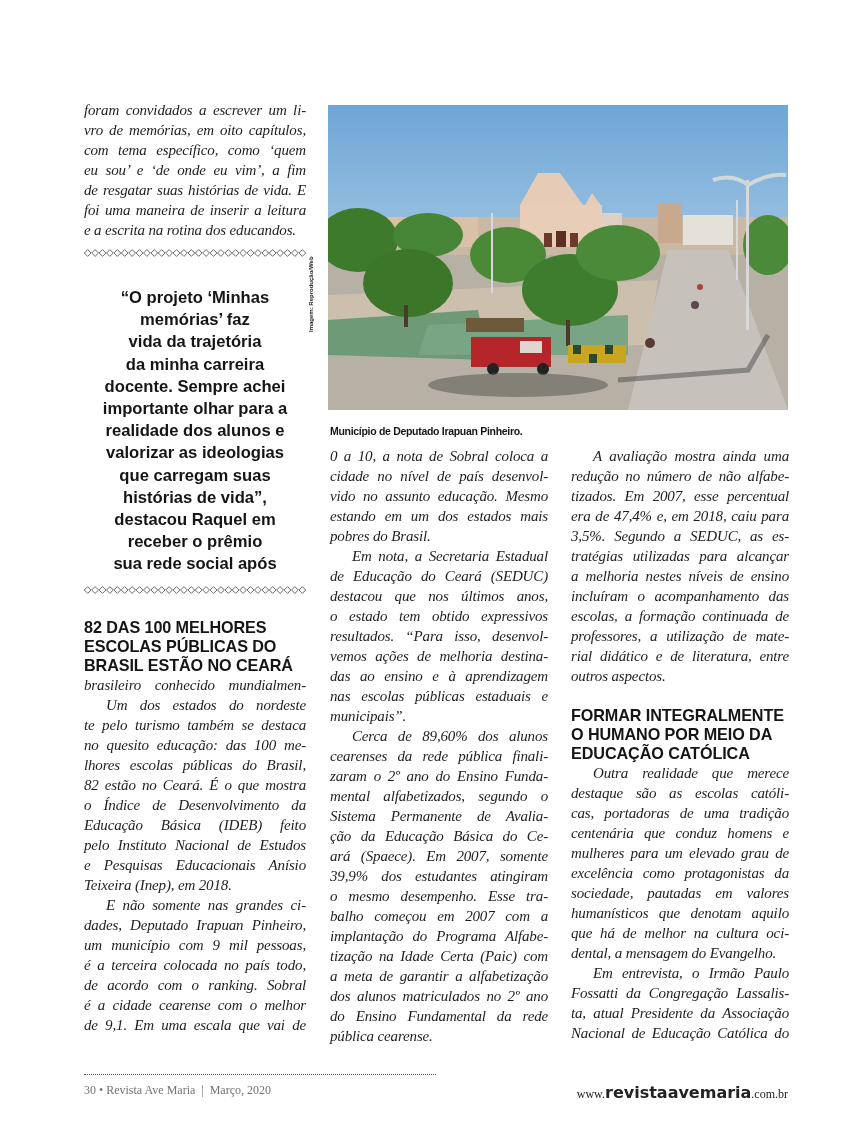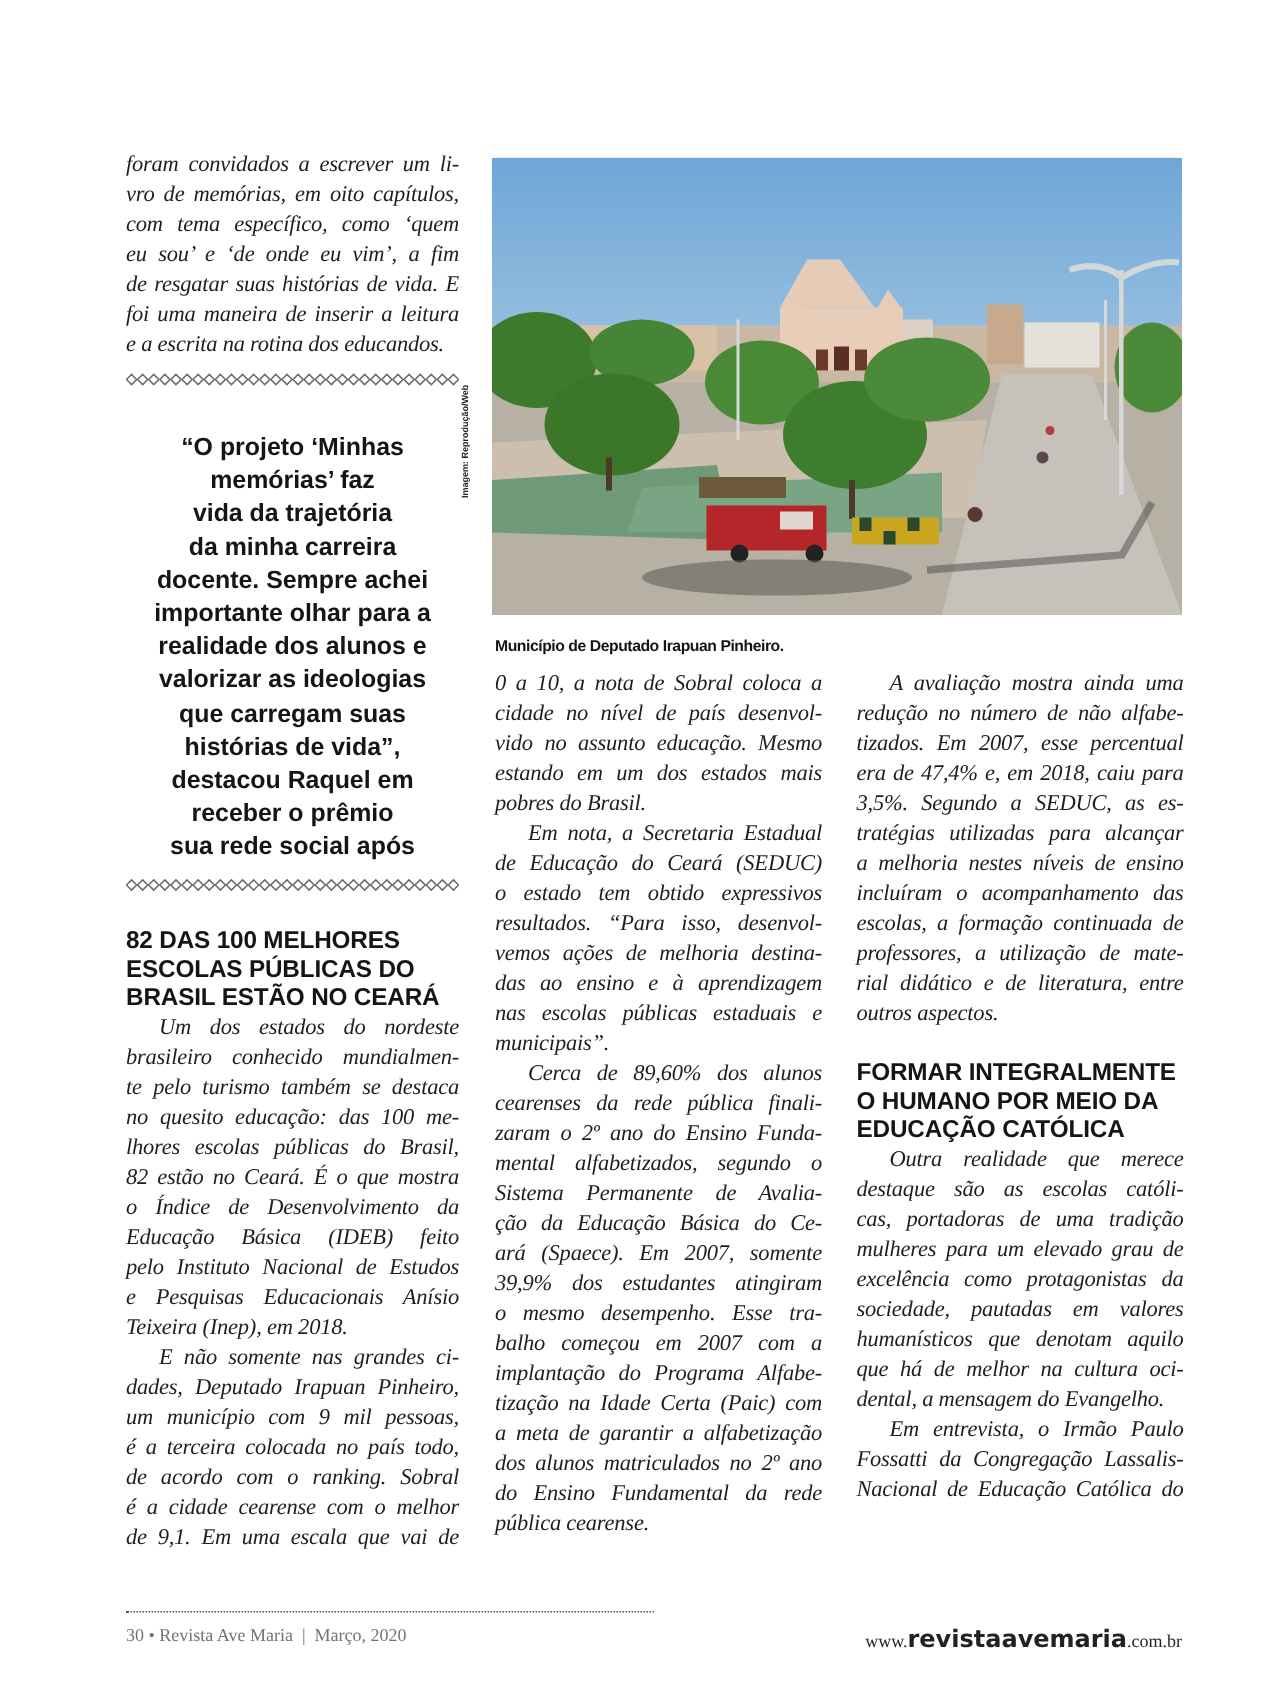--- a/index.html
+++ b/index.html
@@ -138,22 +138,22 @@
       </svg>
     </div>
 
   <h2 class="heading sans" style="margin-top:22px;">
       <span class="ln">82 DAS 100 MELHORES</span>
       <span class="ln">ESCOLAS PÚBLICAS DO</span>
       <span class="ln">BRASIL ESTÃO NO CEARÁ</span>
     </h2>
 
   <p class="lines serif">
+      <span class="ln">brasileiro conhecido mundialmen-</span>
       <span class="ln indent">Um dos estados do nordeste</span>
-      <span class="ln">brasileiro conhecido mundialmen-</span>
       <span class="ln">te pelo turismo também se destaca</span>
       <span class="ln">no quesito educação: das 100 me-</span>
       <span class="ln">lhores escolas públicas do Brasil,</span>
       <span class="ln">82 estão no Ceará. É o que mostra</span>
       <span class="ln">o Índice de Desenvolvimento da</span>
       <span class="ln">Educação Básica (IDEB) feito</span>
       <span class="ln">pelo Instituto Nacional de Estudos</span>
       <span class="ln">e Pesquisas Educacionais Anísio</span>
       <span class="ln last">Teixeira (Inep), em 2018.</span>
     </p>
@@ -239,20 +239,21 @@
   <p class="lines serif">
       <span class="ln">0 a 10, a nota de Sobral coloca a</span>
       <span class="ln">cidade no nível de país desenvol-</span>
       <span class="ln">vido no assunto educação. Mesmo</span>
       <span class="ln">estando em um dos estados mais</span>
       <span class="ln last">pobres do Brasil.</span>
     </p>
   <p class="lines serif">
       <span class="ln indent">Em nota, a Secretaria Estadual</span>
       <span class="ln">de Educação do Ceará (SEDUC)</span>
+      <span class="ln">destacou que nos últimos anos,</span>
       <span class="ln">o estado tem obtido expressivos</span>
       <span class="ln">resultados. “Para isso, desenvol-</span>
       <span class="ln">vemos ações de melhoria destina-</span>
       <span class="ln">das ao ensino e à aprendizagem</span>
       <span class="ln">nas escolas públicas estaduais e</span>
       <span class="ln last">municipais”.</span>
     </p>
   <p class="lines serif">
       <span class="ln indent">Cerca de 89,60% dos alunos</span>
       <span class="ln">cearenses da rede pública finali-</span>
@@ -290,30 +291,32 @@
     </p>
   <h2 class="heading sans" style="margin-top:20px;">
       <span class="ln">FORMAR INTEGRALMENTE</span>
       <span class="ln">O HUMANO POR MEIO DA</span>
       <span class="ln">EDUCAÇÃO CATÓLICA</span>
     </h2>
   <p class="lines serif">
       <span class="ln indent">Outra realidade que merece</span>
       <span class="ln">destaque são as escolas católi-</span>
       <span class="ln">cas, portadoras de uma tradição</span>
+      <span class="ln">centenária que conduz homens e</span>
       <span class="ln">mulheres para um elevado grau de</span>
       <span class="ln">excelência como protagonistas da</span>
       <span class="ln">sociedade, pautadas em valores</span>
       <span class="ln">humanísticos que denotam aquilo</span>
       <span class="ln">que há de melhor na cultura oci-</span>
       <span class="ln last">dental, a mensagem do Evangelho.</span>
     </p>
   <p class="lines serif">
       <span class="ln indent">Em entrevista, o Irmão Paulo</span>
       <span class="ln">Fossatti da Congregação Lassalis-</span>
+      <span class="ln">ta, atual Presidente da Associação</span>
       <span class="ln">Nacional de Educação Católica do</span>
     </p>
 </div>
 
 <div class="footer-rule"></div>
 <div class="footer-left serif">
   <span>30</span>
   <span>•</span>
   <span>Revista Ave Maria</span>
   <span style="margin:0 3px;">|</span>

